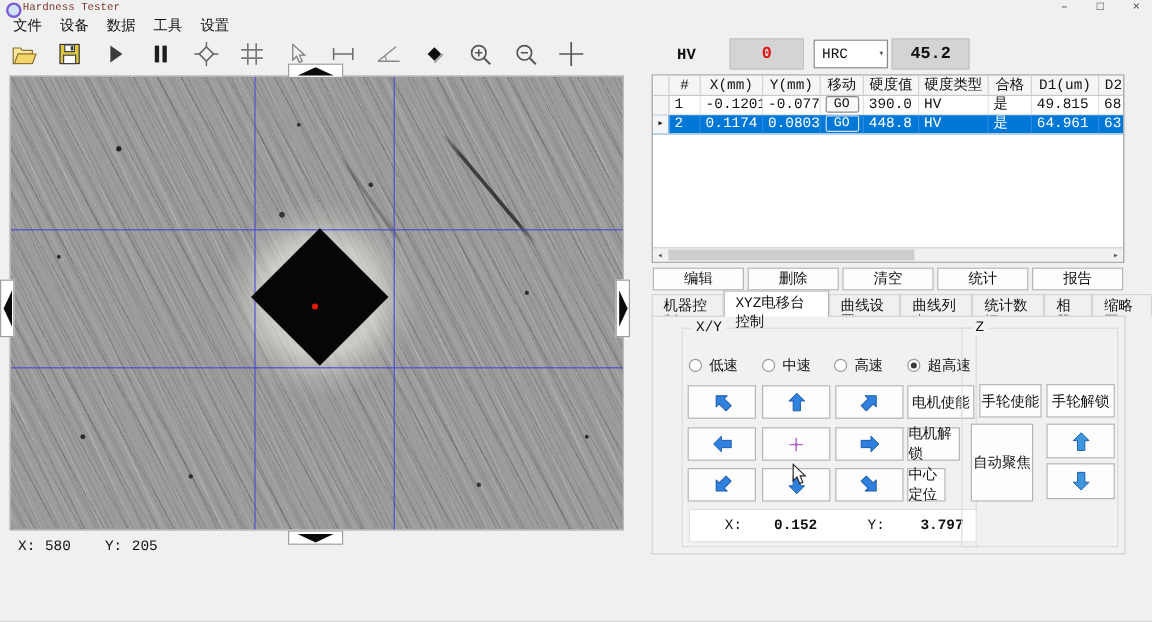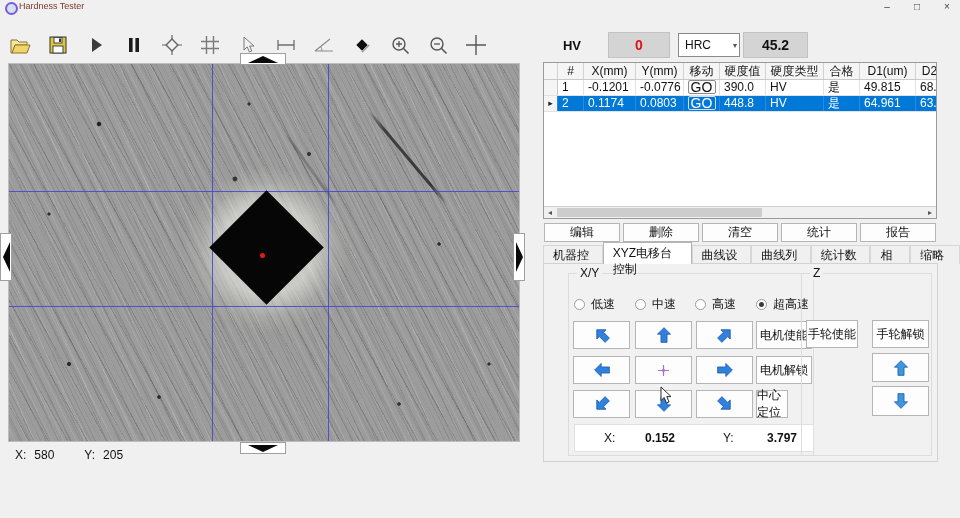--- a/index.html
+++ b/index.html
@@ -1,17 +1,17 @@
 <!DOCTYPE html>
 <html><head>
 <meta charset="utf-8">
 <style>
   html,body{margin:0;padding:0;background:#d7d7d7;}
   .app{position:relative;width:960px;height:518px;background:#f0f0f0;overflow:hidden;
-       font-family:Liberation Sans, sans-serif;color:#111;
+       font-family:Liberation Mono, monospace;color:#111;
        outline:1px solid #a9a9a9;}
 
   
   .titlebar{position:absolute;left:0;top:0;width:960px;height:13px;}
   .app-icon{position:absolute;left:5px;top:2px;width:9px;height:9px;border-radius:50%;
             border:2px solid #7b5bd6;background:#cfe3f5;}
   .title-text{position:absolute;left:19px;top:1px;font-size:9px;color:#7a3a2c;}
   .winbtn{position:absolute;top:0;width:22px;height:13px;display:flex;align-items:center;
           justify-content:center;font-size:10px;color:#444;line-height:1;}
   
@@ -76,21 +76,21 @@
   .trow{display:flex;height:15px;line-height:15px;border-bottom:1px solid #e2e2e2;white-space:nowrap;}
   .thead{height:16px;line-height:16px;background:#f5f5f5;border-bottom:1px solid #c9c9c9;}
   .c{border-right:1px solid #e2e2e2;box-sizing:border-box;padding-left:4px;overflow:hidden;flex:none;}
   .thead .c{border-right:1px solid #d2d2d2;text-align:center;padding-left:0;}
   .rh{width:14px;background:#f5f5f5;border-right:1px solid #c9c9c9;padding:0;text-align:center;
       font-size:9px;color:#222;}
   .col-num{width:26px;}.col-x{width:52px;}.col-y{width:48px;}.col-move{width:36px;text-align:center;padding-left:0;}
   .col-hard{width:46px;}.col-type{width:58px;}.col-pass{width:36px;}.col-d1{width:56px;}.col-d2{width:32px;border-right:none;}
   .sel-row{background:#0078d7;color:#fff;}
   .sel-row .c{border-right-color:#2a8adf;}
-  .go-btn{display:inline-block;width:26px;height:12px;line-height:12px;font-size:14px;text-align:center;
+  .go-btn{display:inline-block;width:26px;height:12px;line-height:12px;font-size:11px;text-align:center;
           border:1px solid #8a8a8a;border-radius:2px;background:#fafafa;vertical-align:1px;}
   .sel-row .go-btn{background:transparent;color:#fff;border-color:#cfe0f5;}
   .hscroll{position:absolute;left:0;bottom:0;width:100%;height:12px;background:#f0f0f0;
            border-top:1px solid #d0d0d0;box-sizing:border-box;}
   .hs-arrow{position:absolute;top:0;width:12px;height:11px;display:flex;align-items:center;
             justify-content:center;font-size:8px;color:#555;}
   .hs-thumb{position:absolute;left:13px;top:1px;width:205px;height:9px;background:#cdcdcd;border-radius:1px;}
 
   
   .btn{background:#fdfdfd;border:1px solid #b5b5b5;box-sizing:border-box;display:flex;
@@ -136,20 +136,27 @@
 <div class="app">
 
   <div class="titlebar">
     <div class="app-icon"></div>
     <div class="title-text">Hardness Tester</div>
     <div class="winbtn" style="left:876px;">–</div>
     <div class="winbtn" style="left:906px;">□</div>
     <div class="winbtn" style="left:936px;">×</div>
   </div>
 
+  <div class="menubar">
+    <span class="menu-item">文件</span>
+    <span class="menu-item">设备</span>
+    <span class="menu-item">数据</span>
+    <span class="menu-item">工具</span>
+    <span class="menu-item">设置</span>
+  </div>
 
   <div class="toolbar">
     <div class="tool">
       <svg width="21" height="17" viewBox="0 0 21 17">
           <path d="M1 3 h6 l2 2 h8 v3 H5 l-2.5 8 H1 Z" fill="#f6e59a" stroke="#8a7430"></path>
           <path d="M5 8 h15 l-3 8 H2 Z" fill="#f2d569" stroke="#8a7430"></path>
         </svg>
     </div>
     <div class="tool">
       <svg width="18" height="18" viewBox="0 0 18 18">
@@ -373,21 +380,21 @@
         <svg viewBox="0 0 14 14" style="width:13px;height:13px;">
             <path d="M7 1 V13 M1 7 H13" stroke="#b06ad0" stroke-width="1.3"></path>
             <circle cx="7" cy="7" r="1.6" fill="#b06ad0"></circle>
           </svg>
         </div>
       <div class="btn jog" style="left:127px;top:82px;">
         <svg class="r90" viewBox="0 0 22 22">
             <path d="M11 2 L19 10 H14.7 V20 H7.3 V10 H3 Z" fill="#3080dd" stroke="#1e5cab" stroke-linejoin="round"></path>
           </svg>
         </div>
-      <div class="btn jog" style="left:187px;top:82px;width:56px;">电机解锁</div>
+      <div class="btn jog" style="left:187px;top:82px;width:44px;">电机解锁</div>
 
       <div class="btn jog" style="left:4px;top:116px;">
         <svg class="r225" viewBox="0 0 22 22">
             <path d="M11 2 L19 10 H14.7 V20 H7.3 V10 H3 Z" fill="#3080dd" stroke="#1e5cab" stroke-linejoin="round"></path>
           </svg>
         </div>
       <div class="btn jog" style="left:66px;top:116px;">
         <svg class="r180" viewBox="0 0 22 22">
             <path d="M11 2 L19 10 H14.7 V20 H7.3 V10 H3 Z" fill="#3080dd" stroke="#1e5cab" stroke-linejoin="round"></path>
           </svg>
@@ -402,22 +409,23 @@
       <div class="coords-box">
         <span style="left:29px;">X:</span>
         <span class="cval" style="left:70px;">0.152</span>
         <span style="left:148px;">Y:</span>
         <span class="cval" style="left:192px;">3.797</span>
       </div>
     </div>
 
     <div class="group" style="left:257px;top:9px;width:131px;height:183px;">
       <div class="group-label">Z</div>
-      <div class="btn" style="position:absolute;left:4px;top:46px;width:52px;height:28px;">手轮使能</div>
+      <div class="btn" style="position:absolute;left:14px;top:46px;width:52px;height:28px;">手轮使能</div>
       <div class="btn" style="position:absolute;left:70px;top:46px;width:57px;height:28px;">手轮解锁</div>
+      <div class="btn" style="position:absolute;left:7px;top:79px;width:52px;height:65px;">自动聚焦</div>
       <div class="btn" style="position:absolute;left:70px;top:79px;width:57px;height:29px;">
         <svg viewBox="0 0 22 22" style="width:18px;height:18px;">
             <path d="M11 2 L19 10 H14.7 V20 H7.3 V10 H3 Z" fill="#3e96dd" stroke="#1e5cab" stroke-linejoin="round"></path>
           </svg>
         </div>
       <div class="btn" style="position:absolute;left:70px;top:112px;width:57px;height:30px;">
         <svg class="r180" viewBox="0 0 22 22" style="width:18px;height:18px;">
             <path d="M11 2 L19 10 H14.7 V20 H7.3 V10 H3 Z" fill="#3e96dd" stroke="#1e5cab" stroke-linejoin="round"></path>
           </svg>
         </div>

